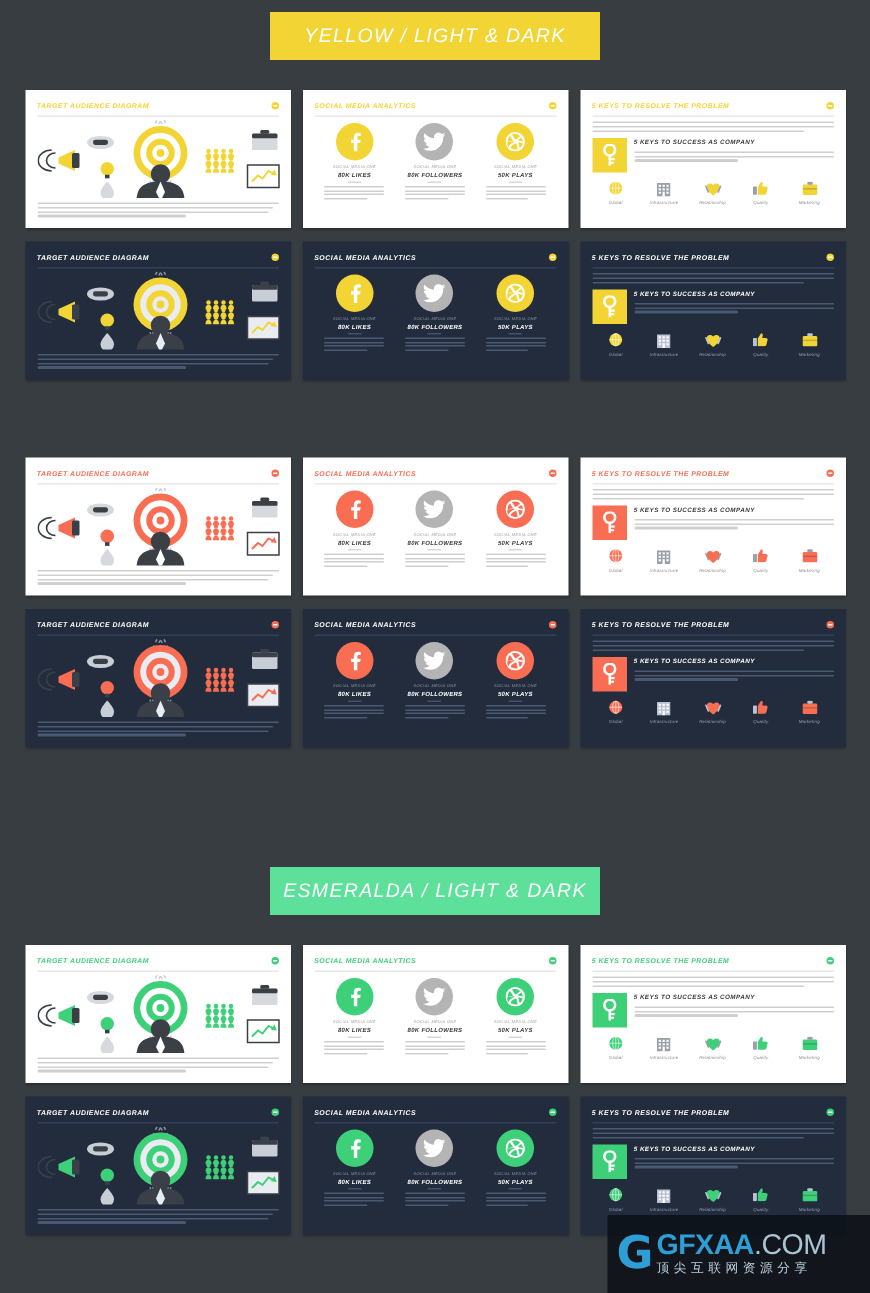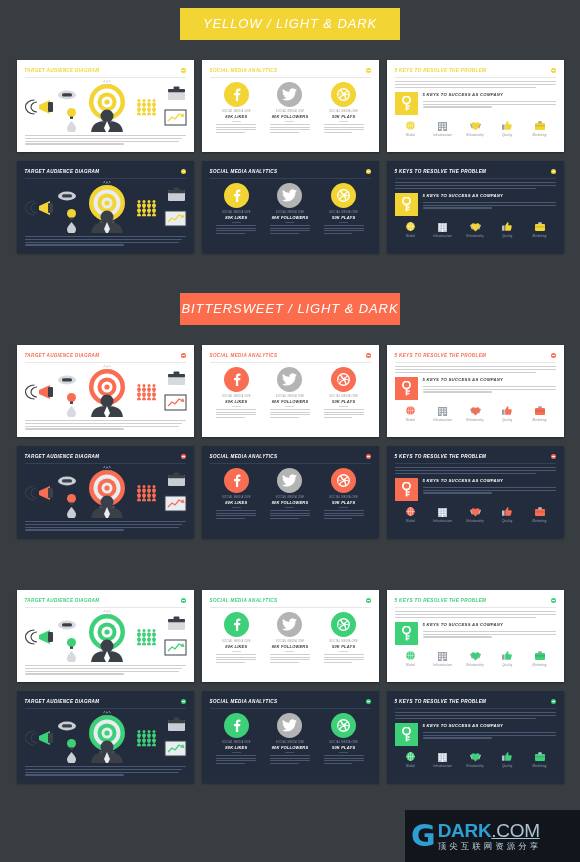--- a/index.html
+++ b/index.html
@@ -91,21 +91,21 @@
     position:absolute;right:0;bottom:0;width:175px;height:52px;
     background:rgba(12,16,22,.86);
     display:flex;align-items:center;padding-left:6px;box-sizing:border-box;
   }
   .wm-g{
     font-size:30px;font-weight:bold;color:#2e9fd4;line-height:30px;
     font-family:"DejaVu Sans",sans-serif;
   }
   .wm-txt{margin-left:2px;}
   .wm-main{font-size:19px;font-weight:bold;color:#2e9fd4;line-height:20px;letter-spacing:-.3px;}
-  .wm-main .dim{color:#a9c4d4;font-weight:normal;text-decoration:underline;}
+  .wm-main .dim{color:#a9c4d4;font-weight:normal;}
   .wm-sub{font-size:8.5px;color:#b9cfdc;letter-spacing:3px;line-height:11px;
           font-family:"DejaVu Sans",sans-serif;}
 </style>
 </head>
 <body>
 
 <div id="root">
     <div class="section" style="position: absolute; left: 0px; right: 0px; top: 0px;">
       <div class="banner-wrap" style="padding-top: 8px;">
         <div class="banner" style="background: rgb(242, 213, 53);">YELLOW / LIGHT &amp; DARK</div>
@@ -641,23 +641,20 @@
                   </svg>
                 </div>
                 <div class="cap">Marketing</div>
               </div>
             </div>
           </div>
         </div>
       </div>
     </div>
     <div class="section" style="position: absolute; left: 0px; right: 0px; top: 285px;">
-      <div class="banner-wrap" style="padding-top: 8px;">
-        <div class="banner" style="background: rgb(251, 109, 76);">BITTERSWEET / LIGHT &amp; DARK</div>
-      </div>
       <div class="row" style="margin-top: 20px;">
         <div class="card light">
           <div class="card-inner">
             <div class="card-head">
               <div class="card-title" style="color: rgb(249, 109, 83);">TARGET AUDIENCE DIAGRAM</div>
               <div class="dot" style="background: rgb(249, 109, 83);"></div>
             </div>
             <div class="hr"></div>
             <div class="diagram">
               <svg width="165" height="52" viewBox="0 0 165 52">
@@ -1182,20 +1179,23 @@
                   </svg>
                 </div>
                 <div class="cap">Marketing</div>
               </div>
             </div>
           </div>
         </div>
       </div>
     </div>
     <div class="section" style="position: absolute; left: 0px; right: 0px; top: 570px;">
+      <div class="banner-wrap" style="padding-top: 8px;">
+        <div class="banner" style="background: rgb(92, 224, 154);">ESMERALDA / LIGHT &amp; DARK</div>
+      </div>
       <div class="row" style="margin-top: 20px;">
         <div class="card light">
           <div class="card-inner">
             <div class="card-head">
               <div class="card-title" style="color: rgb(62, 207, 121);">TARGET AUDIENCE DIAGRAM</div>
               <div class="dot" style="background: rgb(62, 207, 121);"></div>
             </div>
             <div class="hr"></div>
             <div class="diagram">
               <svg width="165" height="52" viewBox="0 0 165 52">
@@ -1724,16 +1724,16 @@
             </div>
           </div>
         </div>
       </div>
     </div>
   </div>
 
 <div class="wm">
   <div class="wm-g">G</div>
   <div class="wm-txt">
-    <div class="wm-main"><span>DARK</span><span class="dim">.COM</span></div>
+    <div class="wm-main"><span>GFXAA</span><span class="dim">.COM</span></div>
     <div class="wm-sub">顶尖互联网资源分享</div>
   </div>
 </div>
 
 </body></html>

